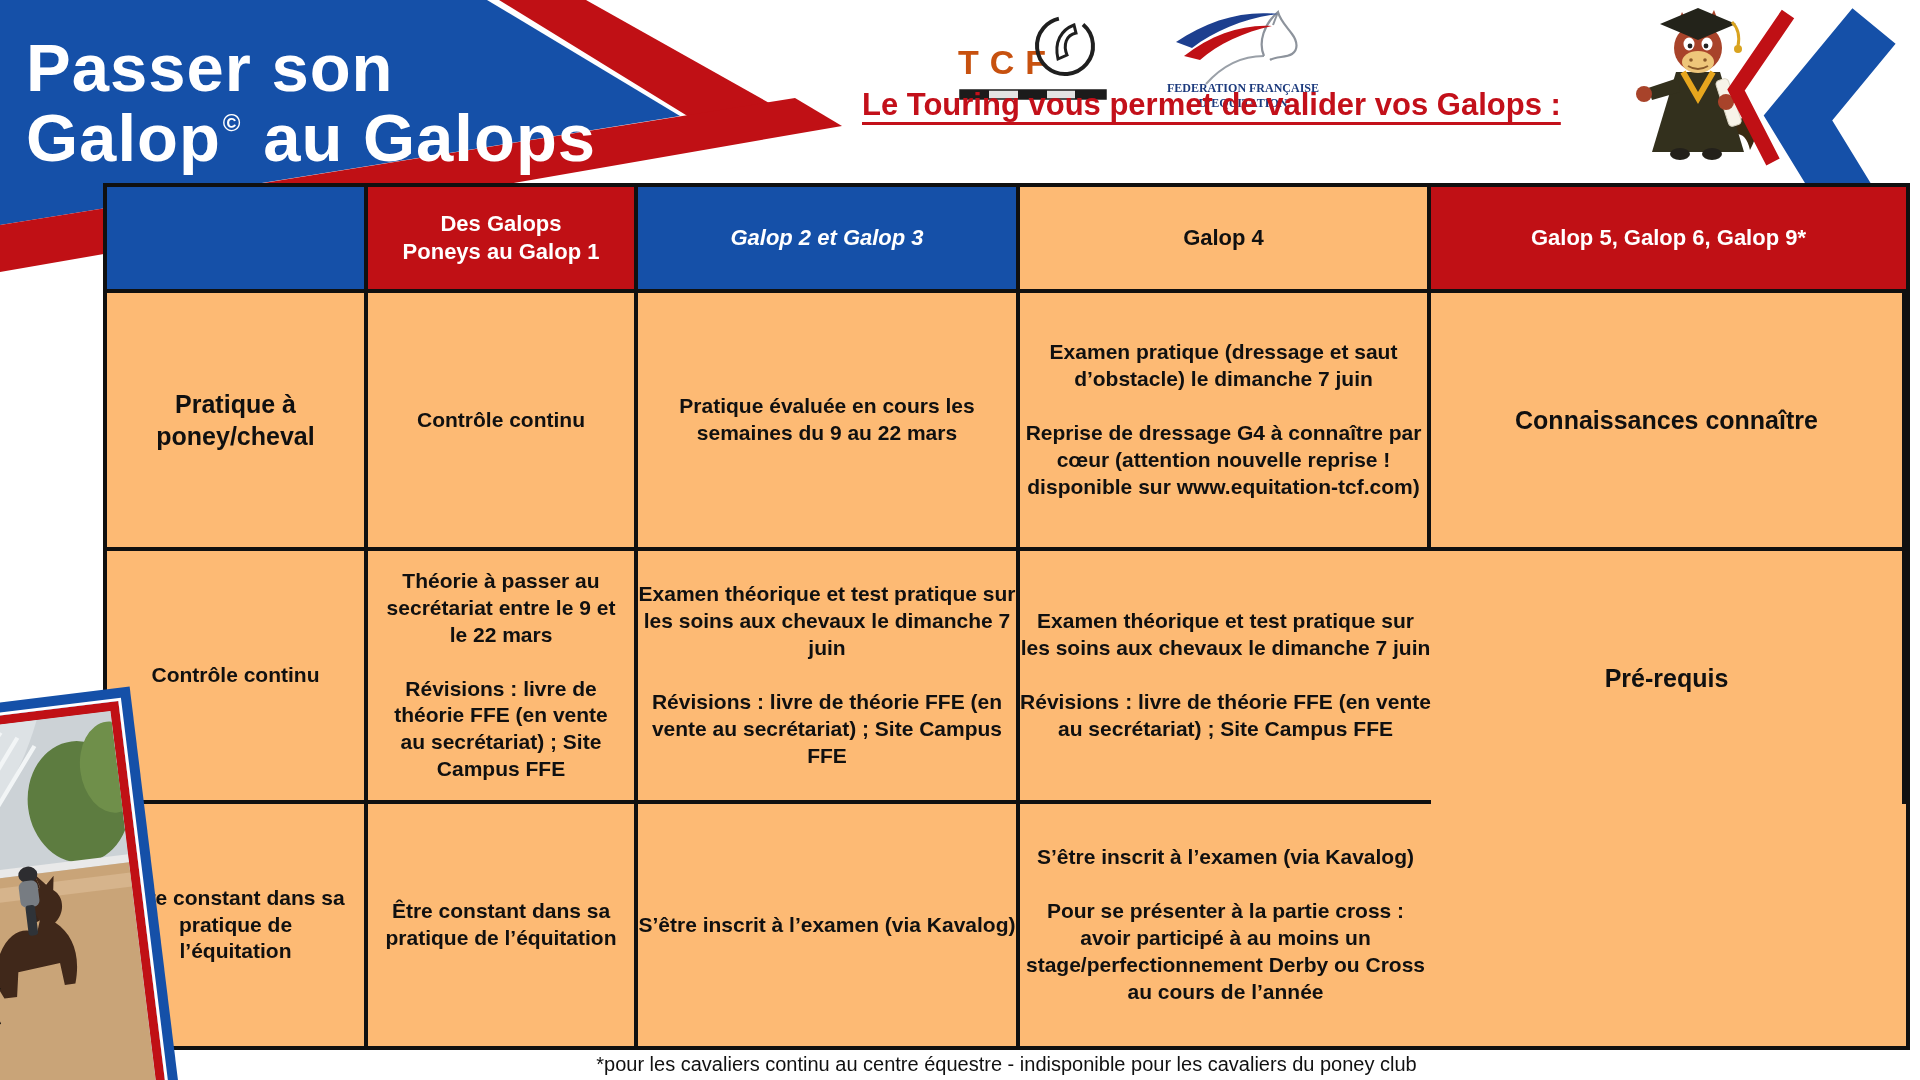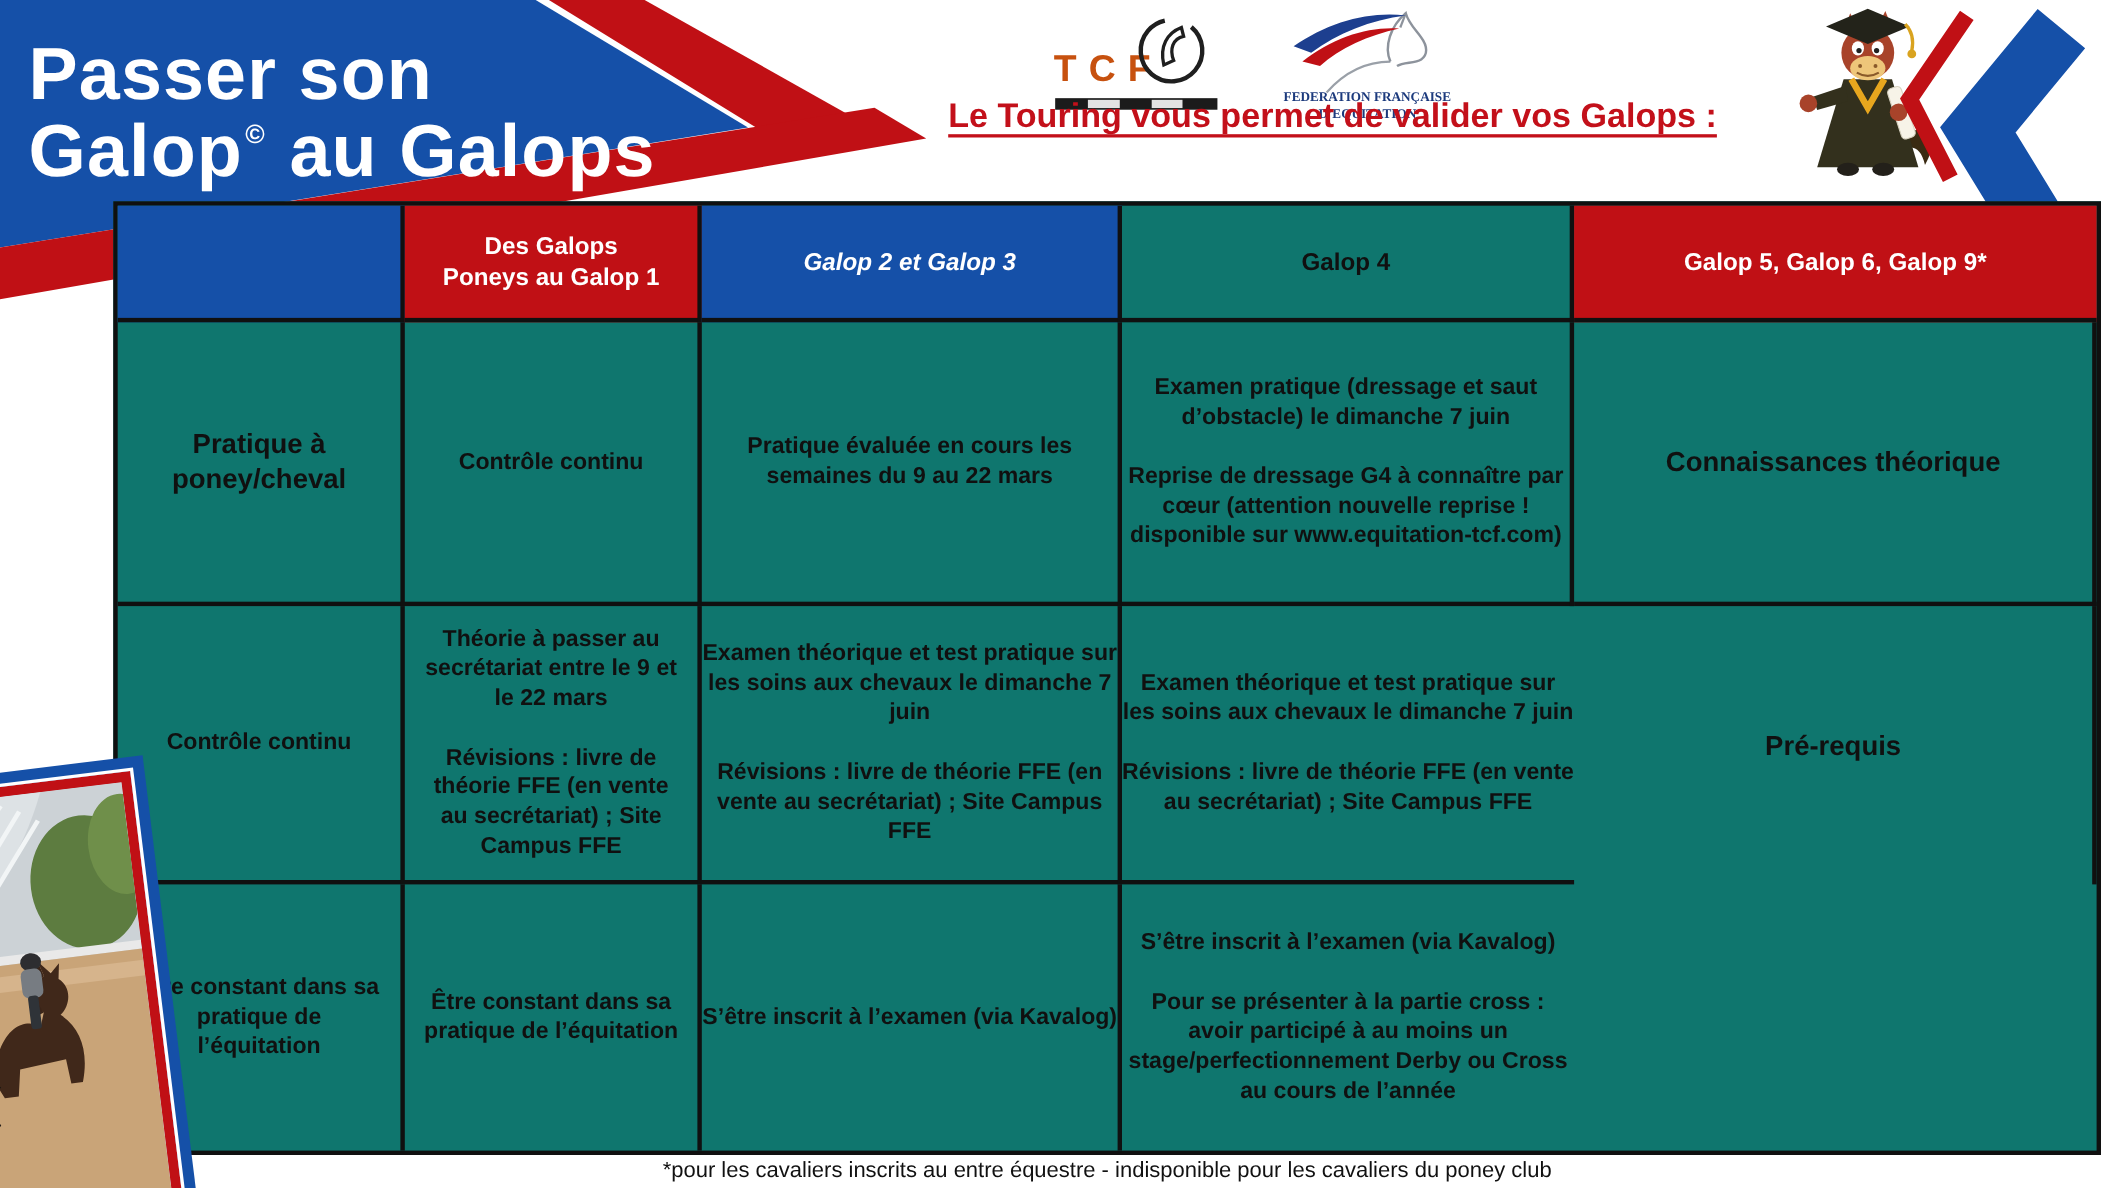--- a/index.html
+++ b/index.html
@@ -17,21 +17,21 @@
 
   
   .logo-tcf{position:absolute;left:958px;top:8px;}
   .logo-ffe{position:absolute;left:1146px;top:4px;}
   .mascot{position:absolute;left:1588px;top:2px;}
   .corner-svg{position:absolute;left:1665px;top:0;}
   .logo-caption{font-family:"Liberation Serif",serif;font-weight:bold;}
 
   
   .galops-table{position:absolute;left:103px;top:183px;width:1807px;height:867px;z-index:2;
-        display:grid;box-sizing:border-box;border:4px solid #101010;background:#0f766e;
+        display:grid;box-sizing:border-box;border:4px solid #101010;background:#fdba74;
         grid-template-columns:261px 270px 382px 411px auto;
         grid-template-rows:106px 258px 253px auto;}
   .cell{box-sizing:border-box;border-right:4px solid #101010;border-bottom:4px solid #101010;
         display:flex;align-items:center;justify-content:center;text-align:center;
         padding:6px 14px;font-weight:bold;font-size:21px;line-height:1.28;color:#101010;
         white-space:pre-line;}
   .cell.last-col{border-right:none;}
   .cell.last-row{border-bottom:none;}
   .hc{font-size:22px;}
   .bg-blue{background:#1550a8;color:#ffffff;font-style:italic;}
@@ -130,42 +130,42 @@
     <div class="cell hc">Galop 4</div>
     <div class="cell hc bg-red last-col">Galop 5, Galop 6, Galop 9*</div>
 
     <div class="cell label-cell">Pratique à poney/cheval</div>
     <div class="cell">Contrôle continu</div>
     <div class="cell">Pratique évaluée en cours les semaines du 9 au 22 mars</div>
     <div class="cell wide-cell">Examen pratique (dressage et saut d’obstacle) le dimanche 7 juin
 
 Reprise de dressage G4 à connaître par cœur (attention nouvelle reprise ! disponible sur www.equitation-tcf.com)</div>
 
-    <div class="cell label-cell">Connaissances théorique</div>
+    <div class="cell label-cell">Connaissances connaître</div>
     <div class="cell">Contrôle continu</div>
     <div class="cell">Théorie à passer au secrétariat entre le 9 et le 22 mars
 
 Révisions : livre de théorie FFE (en vente au secrétariat) ; Site Campus FFE</div>
     <div class="cell wide-cell">Examen théorique et test pratique sur les soins aux chevaux le dimanche 7 juin
 
 Révisions : livre de théorie FFE (en vente au secrétariat) ; Site Campus FFE</div>
     <div class="cell wide-cell last-col">Examen théorique et test pratique sur les soins aux chevaux le dimanche 7 juin
 
 Révisions : livre de théorie FFE (en vente au secrétariat) ; Site Campus FFE</div>
 
     <div class="cell label-cell last-row">Pré-requis</div>
     <div class="cell last-row">Être constant dans sa pratique de l’équitation</div>
     <div class="cell last-row">Être constant dans sa pratique de l’équitation</div>
     <div class="cell wide-cell last-row">S’être inscrit à l’examen (via Kavalog)</div>
     <div class="cell wide-cell last-col last-row">S’être inscrit à l’examen (via Kavalog)
 
 Pour se présenter à la partie cross : avoir participé à au moins un stage/perfectionnement Derby ou Cross au cours de l’année</div>
   </div>
 
-  <div class="footnote">*pour les cavaliers inscrits au entre équestre - indisponible pour les cavaliers du poney club</div>
+  <div class="footnote">*pour les cavaliers continu au centre équestre - indisponible pour les cavaliers du poney club</div>
 
   <div class="photo">
     <div class="photo-inner">
       <svg width="100%" height="100%" viewBox="0 0 160 370" preserveAspectRatio="none">
         <rect x="0" y="0" width="160" height="150" fill="#ccd2d6"></rect>
         <path d="M0,0 L90,0 C70,50 40,90 0,110 Z" fill="#dde2e5"></path>
         <path d="M10,95 L70,15 M0,70 L55,8 M25,105 L85,25" stroke="#f2f5f6" stroke-width="4" fill="none"></path>
         <ellipse cx="120" cy="85" rx="48" ry="60" fill="#5d7c40"></ellipse>
         <ellipse cx="155" cy="55" rx="30" ry="45" fill="#6f8f4a"></ellipse>
         <rect x="0" y="142" width="160" height="8" fill="#e9e9e9"></rect>

